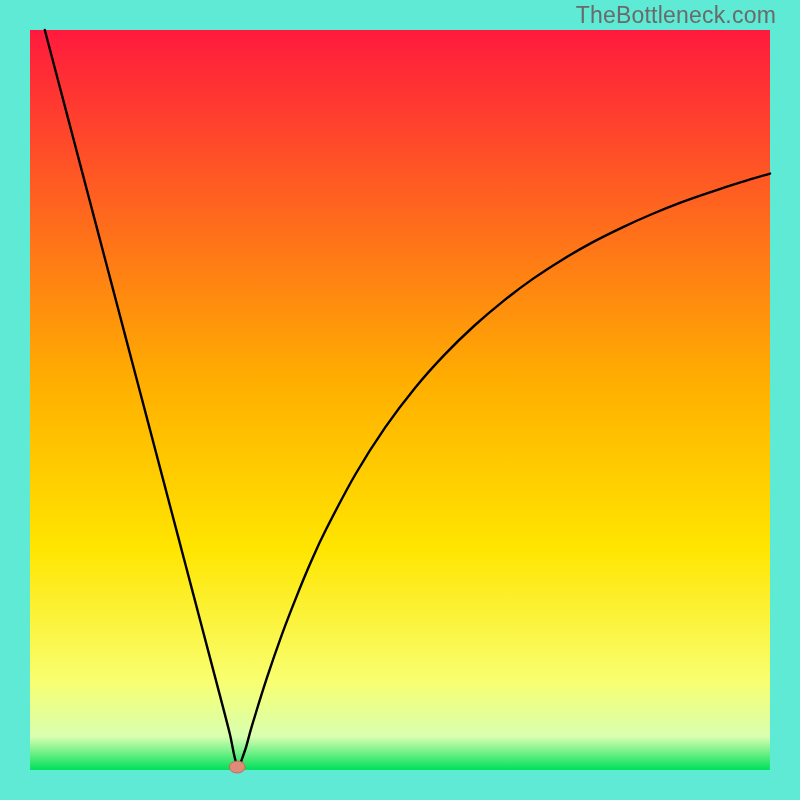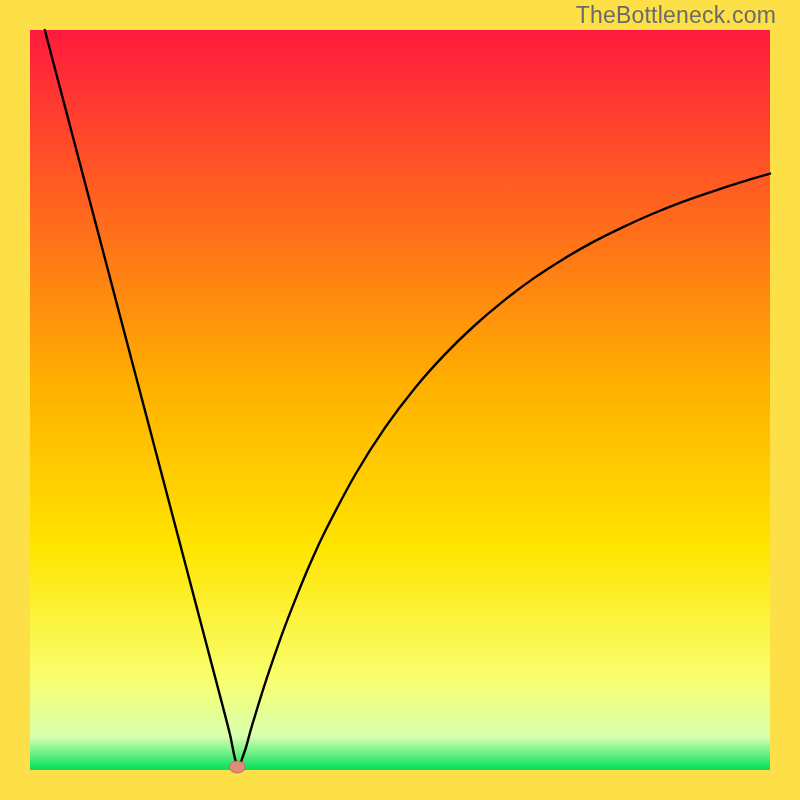--- a/index.html
+++ b/index.html
@@ -8,21 +8,21 @@
     width: 800px;
     height: 800px;
     overflow: hidden;
     background: #000;
     font-family: Arial, Helvetica, sans-serif;
   }
   .frame {
     position: relative;
     width: 800px;
     height: 800px;
-    background: #fde047;
+    background: #5eead4;
   }
   .watermark {
     position: absolute;
     top: 2px;
     right: 24px;
     color: #6a6a6a;
     font-size: 23px;
     font-weight: 500;
     letter-spacing: 0.2px;
     z-index: 5;

